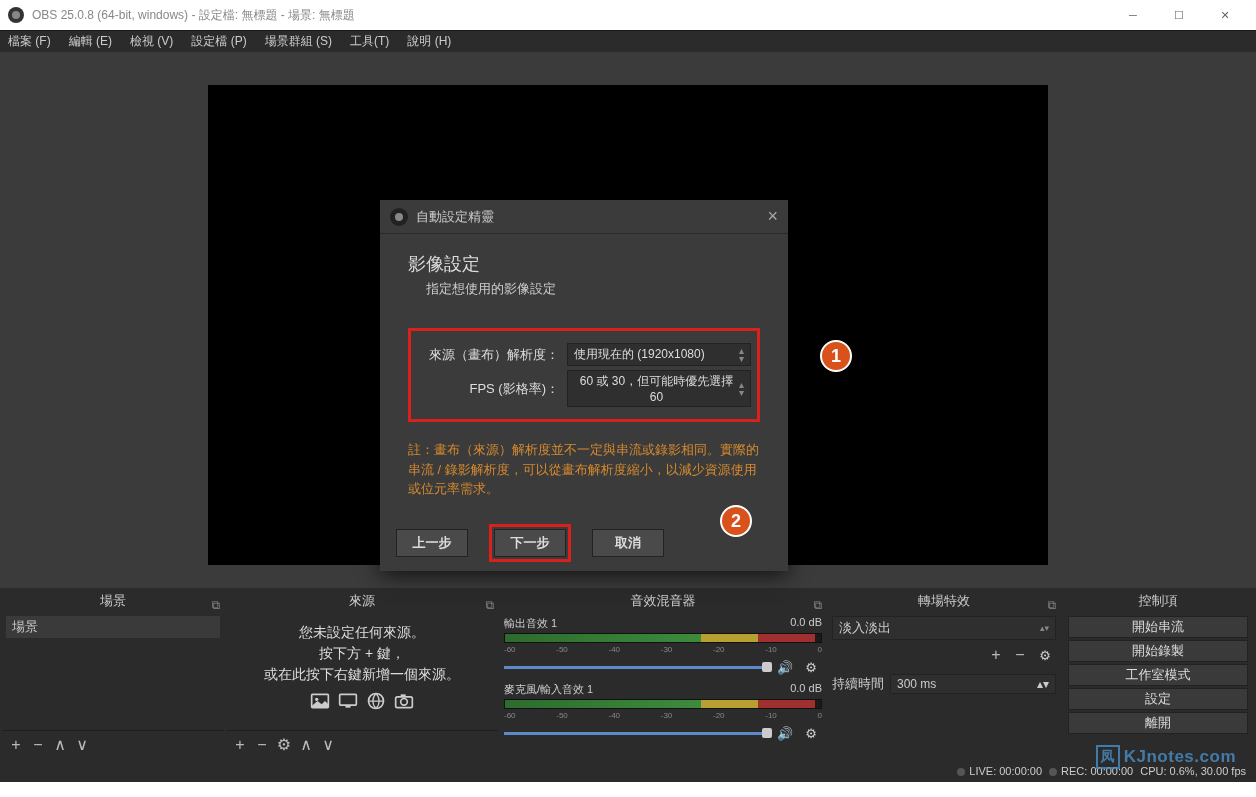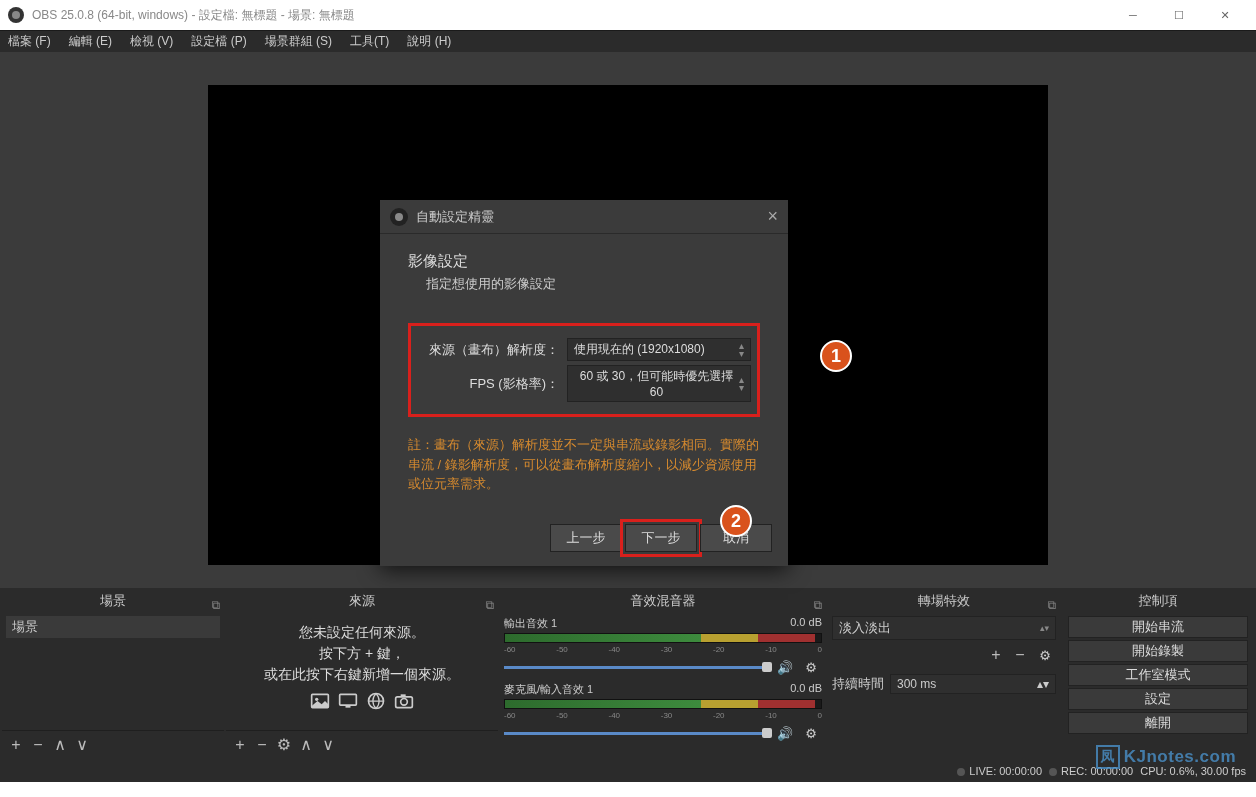--- a/index.html
+++ b/index.html
@@ -19,34 +19,34 @@
 
 .main-area { background: #3b3b3b; height: 536px; position: relative; display:flex; align-items:center; justify-content:center; }
 .preview { width: 840px; height: 480px; background: #000; margin-top: 10px; }
 
 
 .dialog { position: absolute; left: 380px; top: 200px; width: 408px; background: #3b3b3b; box-shadow: 0 4px 20px rgba(0,0,0,0.7); z-index: 100; }
 .dialog-title { height: 34px; background: #3b3b3b; display: flex; align-items: center; padding: 0 10px; color: #ccc; font-size: 13px; border-bottom: 1px solid #2a2a2a; }
 .dialog-title .dicon { width: 18px; height: 18px; border-radius: 50%; background: #222; margin-right: 8px; display:flex;align-items:center;justify-content:center; }
 .dialog-title .close { margin-left: auto; color: #aaa; font-size: 18px; font-weight: 200; }
 .dialog-body { padding: 18px 28px 20px 28px; color: #ddd; font-size: 14px; }
-.dialog-heading { font-size: 15px; color: #ddd; margin-bottom: 4px; }
+.dialog-heading { font-size: 18px; color: #ddd; margin-bottom: 4px; }
 .dialog-sub { font-size: 13px; color: #ccc; margin-left: 18px; margin-bottom: 30px; }
 .settings-box { border: 3px solid #d9201c; padding: 8px 6px; margin-bottom: 18px; position: relative; }
 .setting-row { display: flex; align-items: center; margin: 4px 0; font-size: 13px; }
 .setting-row .label { flex: 0 0 150px; text-align: right; padding-right: 8px; color: #ddd; }
 .setting-row .select { flex: 1; background: #2f2f2f; padding: 2px 6px; color: #ddd; border: 1px solid #222; font-size: 12px; display:flex; align-items:center;text-align:center; }
 .setting-row .select .spinner { margin-left:auto; color:#888; font-size:10px; line-height:8px; }
 .note { color: #d68a2e; font-size: 13px; line-height: 1.5; }
 
 .badge { position: absolute; width: 32px; height: 32px; border-radius: 50%; background: #d9521c; border: 2px solid #fff; color: #fff; font-size: 18px; font-weight: bold; display: flex; align-items: center; justify-content: center; z-index: 110; }
 .badge1 { left: 820px; top: 340px; }
 .badge2 { left: 720px; top: 505px; }
 
-.dialog-buttons { display: flex; justify-content: flex-end; padding: 10px 16px 14px; gap: 3px; }
+.dialog-buttons { display: flex; padding: 10px 16px 14px; gap: 26px; font-weight: bold; }
 .dbtn { background: #4a4a4a; color: #ddd; border: 1px solid #222; padding: 4px 0; font-size: 13px; width: 72px; text-align:center; }
 .dbtn.hl { outline: 3px solid #d9201c; outline-offset: 2px; }
 
 
 .panels { display: flex; height: 172px; background: #2b2b2b; padding: 2px; gap: 2px; }
 .panel { background: #2b2b2b; position: relative; display:flex; flex-direction:column; }
 .panel .phead { height: 22px; background: #2b2b2b; color: #ccc; font-size: 13px; text-align: center; line-height: 22px; position: relative; }
 .panel .phead .popicon { position: absolute; right: 4px; top: 4px; color: #888; font-size: 12px; }
 .panel .pbody { flex:1; padding: 4px; color: #ccc; font-size: 13px; }
 .panel .pfoot { height: 28px; display:flex; align-items:center; padding: 0 4px; gap: 2px; color:#ccc; border-top:1px solid #1f1f1f; }

